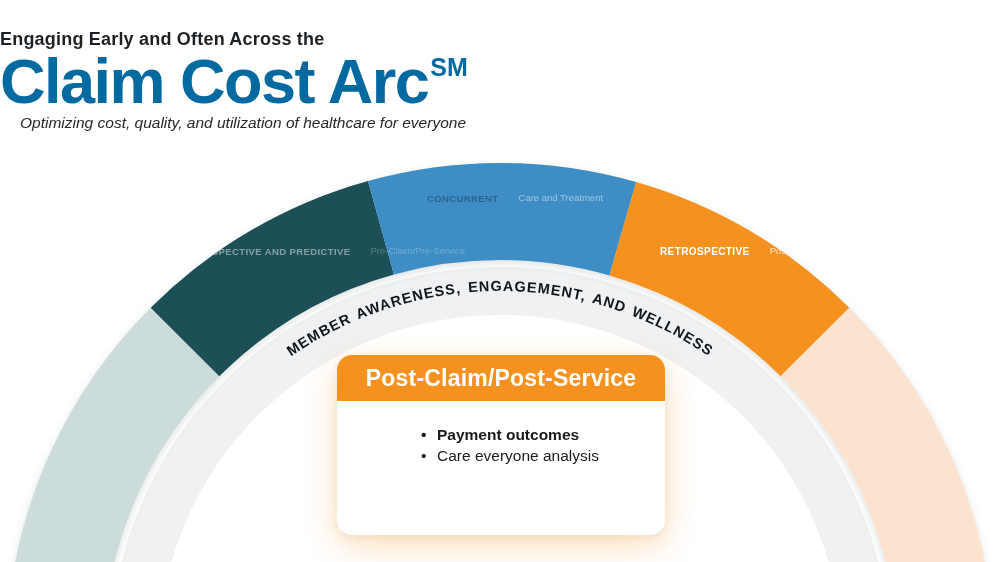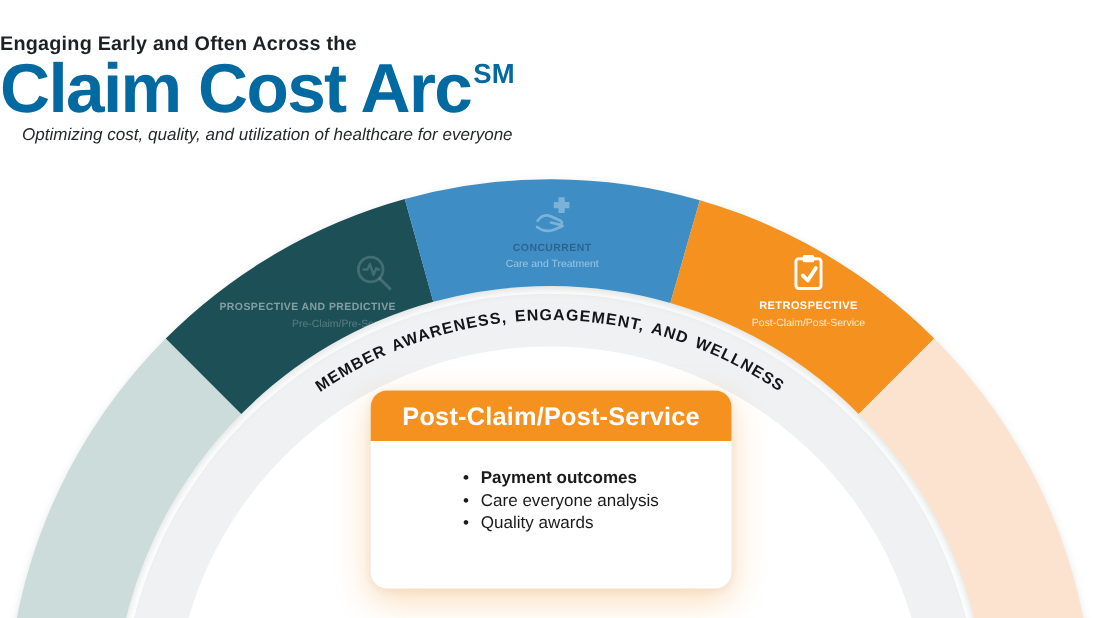--- a/index.html
+++ b/index.html
@@ -27,31 +27,31 @@
   .arc-svg{position:absolute;left:0;top:0;}
   .ring{filter:drop-shadow(0 3px 4px rgba(20,40,45,.14));}
   .band-text-el{
     font-family:"Liberation Sans", sans-serif;
     font-size:14.5px;font-weight:bold;letter-spacing:1px;word-spacing:2px;
     fill:#131619;
   }
 
   
   .seg{
-    position:absolute;display:flex;flex-direction:column;align-items:center;
-    text-align:center;transform:translateX(-50%);width:190px;cursor:pointer;
+    position:absolute;display:flex;flex-direction:row;align-items:center;
+    text-align:center;transform:translateX(-50%);width:190px;cursor:pointer;gap:20px;
   }
   .seg .ic{display:block;}
   .seg-title{
     font-size:9.5px;font-weight:bold;letter-spacing:.4px;margin-top:6px;white-space:nowrap;
   }
   .seg-sub{
     font-size:9.5px;margin-top:4px;white-space:nowrap;
   }
-  .seg-prospective{left:265px;top:228px;color:rgba(255,255,255,.17);align-items:flex-end;}
+  .seg-prospective{left:265px;top:228px;color:rgba(255,255,255,.17);}
   .seg-prospective .seg-title{color:rgba(255,255,255,.45);}
   .seg-prospective .seg-sub{color:rgba(255,255,255,.25);}
   .seg-concurrent{left:502px;top:176px;color:rgba(255,255,255,.32);}
   .seg-concurrent .seg-title{color:rgba(16,40,66,.42);}
   .seg-concurrent .seg-sub{color:rgba(255,255,255,.48);}
   .seg-retrospective{left:735px;top:229px;color:#ffffff;}
   .seg-retrospective .seg-title{color:#ffffff;font-size:10px;}
   .seg-retrospective .seg-sub{color:rgba(255,255,255,.8);}
 
   
@@ -134,17 +134,16 @@
     <div class="seg-title">RETROSPECTIVE</div>
     <div class="seg-sub">Post-Claim/Post-Service</div>
   </div>
 
   <div class="card">
     <div class="card-header">Post-Claim/Post-Service</div>
     <ul class="card-bullets">
 
     <li class="b"><span>Payment outcomes</span></li>
         <li><span>Care everyone analysis</span></li>
-        <li><span>Quality awards</span></li>
       </ul>
   </div>
 
 </div>
 
 </body></html>

